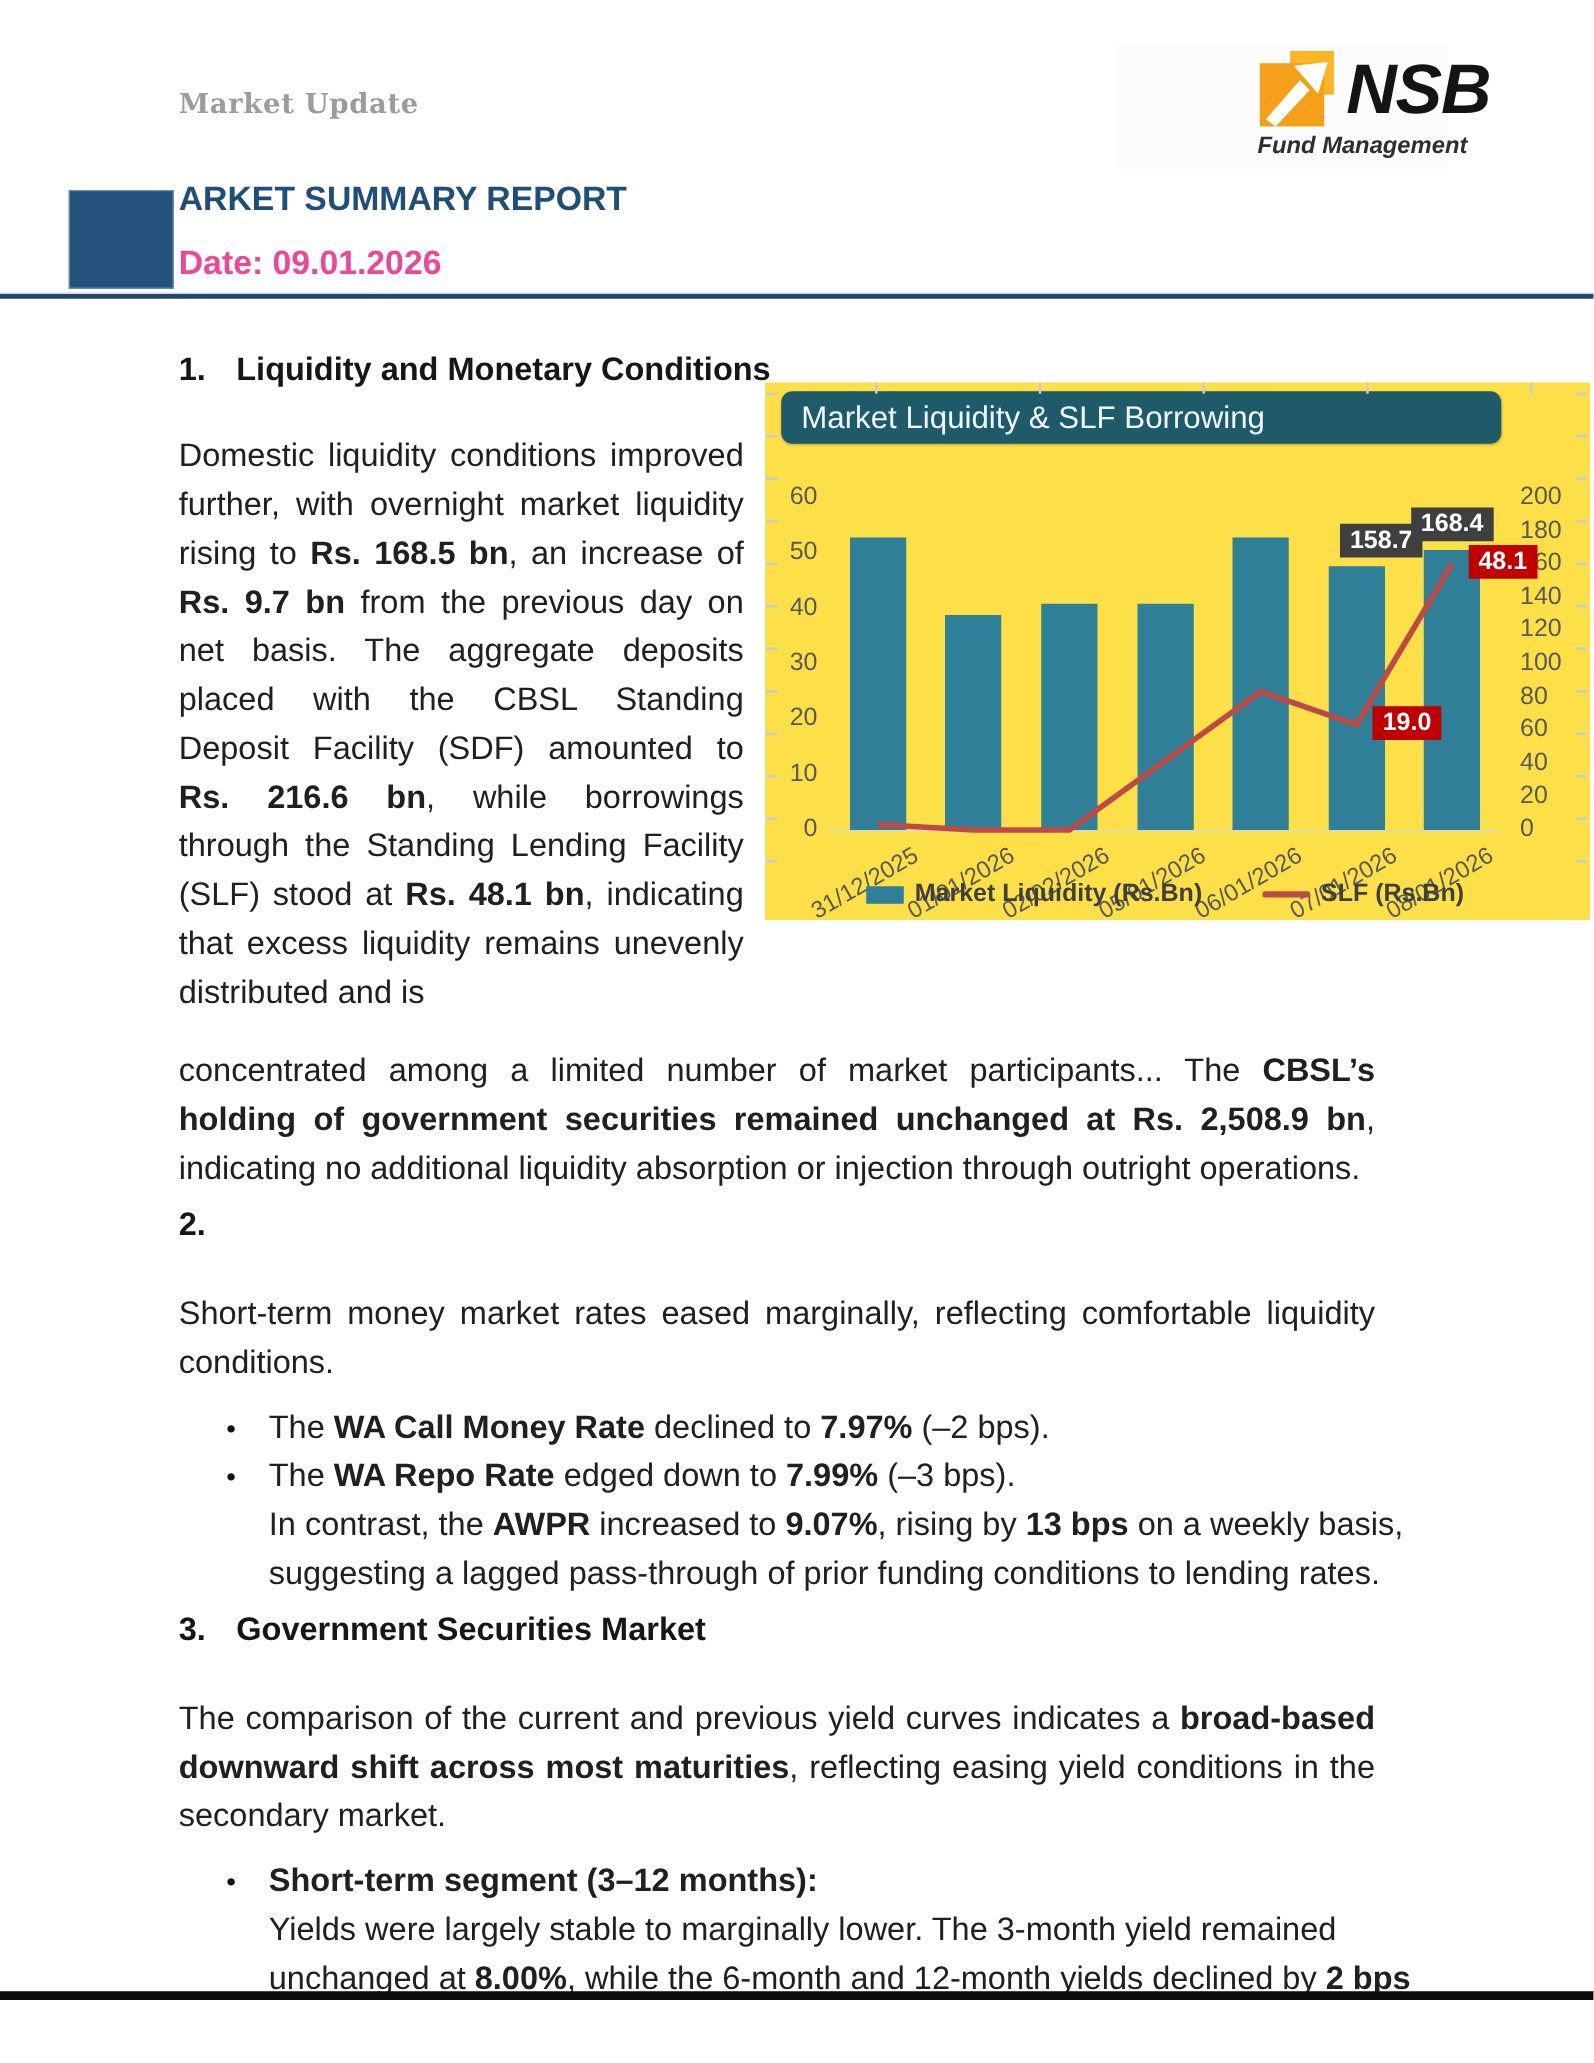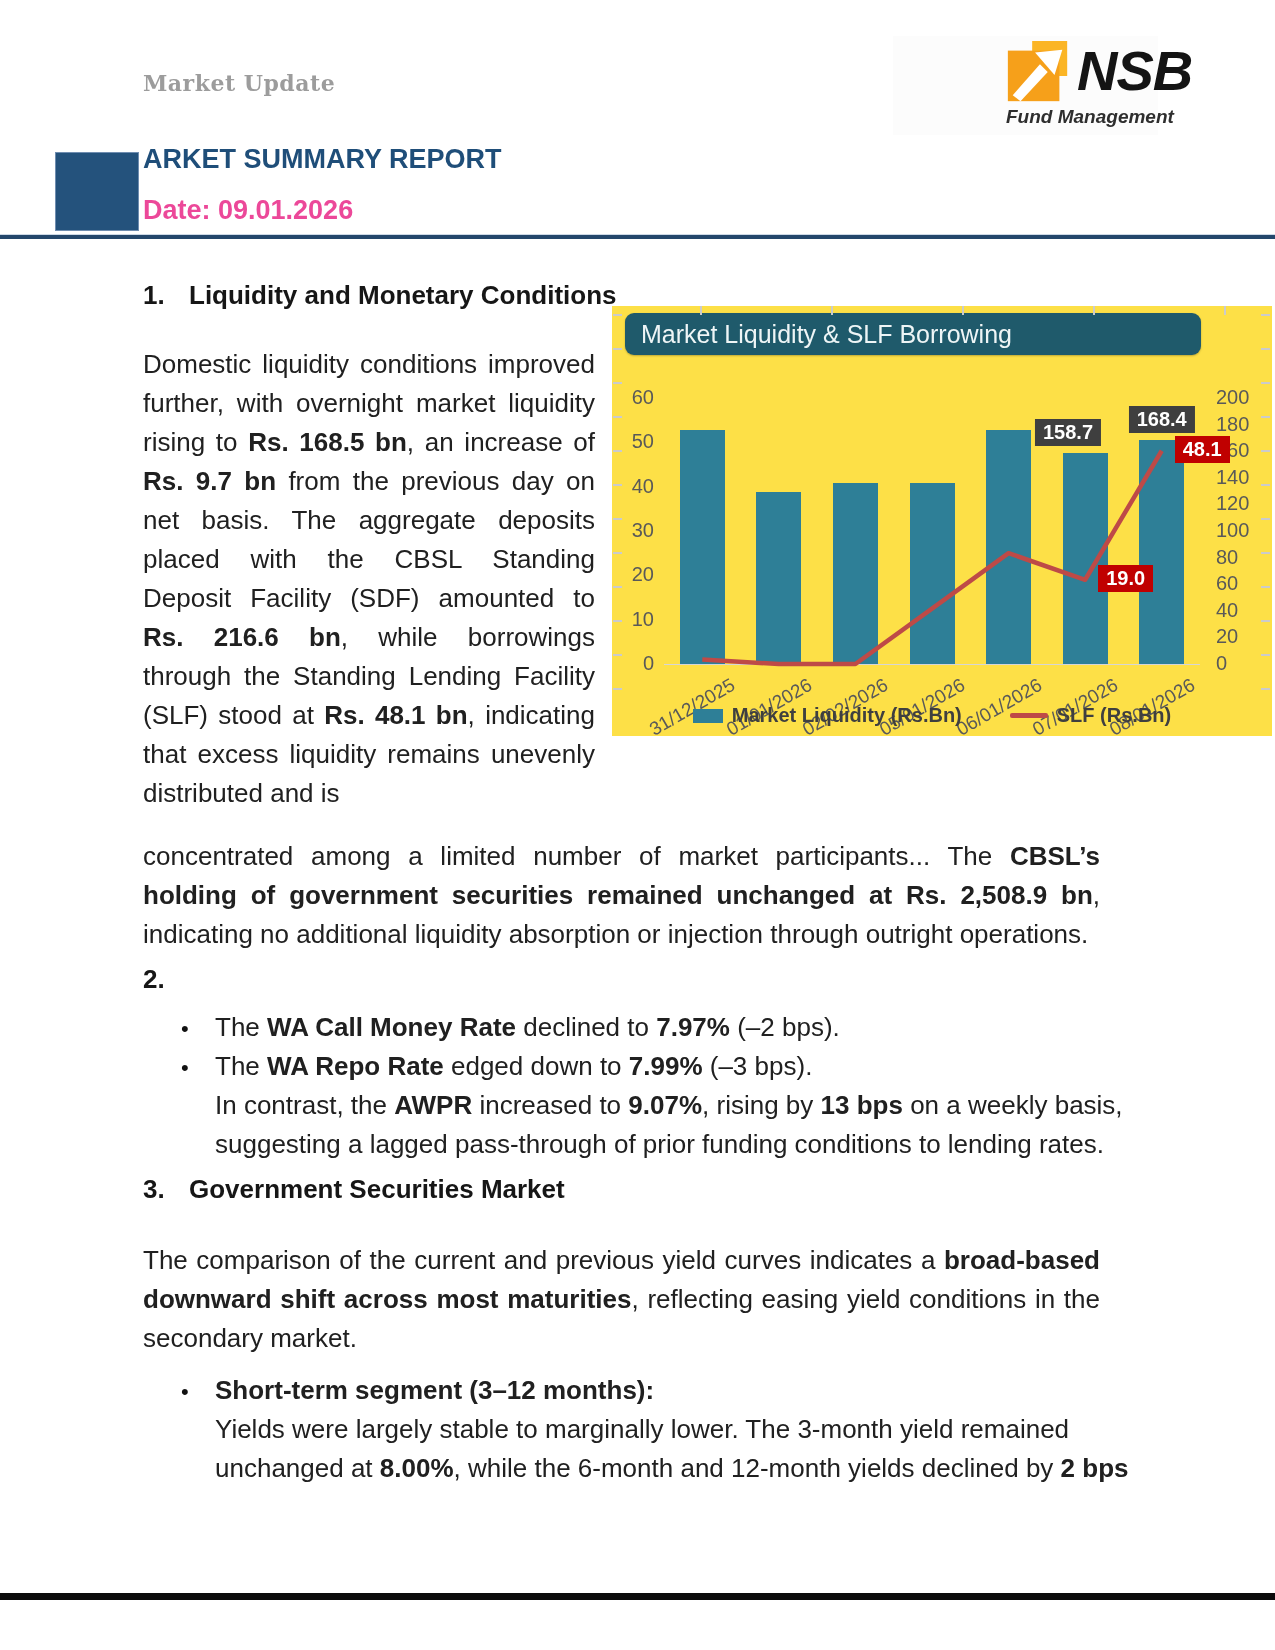--- a/index.html
+++ b/index.html
@@ -151,21 +151,21 @@
           <div class="yr" style="top: 319.4px;">20</div>
           <div class="yr" style="top: 292.8px;">40</div>
           <div class="yr" style="top: 266.2px;">60</div>
           <div class="yr" style="top: 239.6px;">80</div>
           <div class="yr" style="top: 213px;">100</div>
           <div class="yr" style="top: 186.4px;">120</div>
           <div class="yr" style="top: 159.8px;">140</div>
           <div class="yr" style="top: 133.2px;">160</div>
           <div class="yr" style="top: 106.6px;">180</div>
           <div class="yr" style="top: 80px;">200</div>
-          <div class="dlbl c" style="background: rgb(63, 63, 63); left: 456px; top: 112.929px;">158.7</div>
+          <div class="dlbl c" style="background: rgb(63, 63, 63); left: 493px; top: 112.929px;">158.7</div>
           <div class="dlbl c" style="background: rgb(63, 63, 63); left: 549.714px; top: 100.028px;">168.4</div>
           <div class="dlbl" style="background: rgb(192, 0, 0); left: 486.143px; top: 258.767px;">19.0</div>
           <div class="dlbl" style="background: rgb(192, 0, 0); left: 562.714px; top: 129.757px;">48.1</div>
           <div class="xl" style="left: -33.7143px; top: 368px;">31/12/2025</div>
           <div class="xl" style="left: 42.8571px; top: 368px;">01/01/2026</div>
           <div class="xl" style="left: 119.429px; top: 368px;">02/02/2026</div>
           <div class="xl" style="left: 196px; top: 368px;">05/01/2026</div>
           <div class="xl" style="left: 272.571px; top: 368px;">06/01/2026</div>
           <div class="xl" style="left: 349.143px; top: 368px;">07/01/2026</div>
           <div class="xl" style="left: 425.714px; top: 368px;">08/01/2026</div>
@@ -180,20 +180,21 @@
             </div>
           </div>
         </div>
     </div>
 
     <p class="body-t just full"><span>concentrated among a limited number of market participants... The </span><span class="b">CBSL’s holding of government securities remained unchanged at Rs. 2,508.9 bn</span><span>, indicating no additional liquidity absorption or injection through outright operations.</span></p>
 
     <h2 class="s mt-h">
       <span class="num">2.</span>
     </h2>
+    <p class="body-t just intro"><span>Short-term money market rates eased marginally, reflecting comfortable liquidity conditions.</span></p>
     <ul class="blist body-t">
       <li>
         <span class="dot">•</span>
         <span><span>The </span><span class="b">WA Call Money Rate</span><span> declined to </span><span class="b">7.97%</span><span> (–2 bps).</span></span>
       </li>
       <li>
         <span class="dot">•</span>
         <span><span>The </span><span class="b">WA Repo Rate</span><span> edged down to </span><span class="b">7.99%</span><span> (–3 bps).</span></span>
         <div><span>In contrast, the </span><span class="b">AWPR</span><span> increased to </span><span class="b">9.07%</span><span>, rising by </span><span class="b">13 bps</span><span> on a weekly basis,</span></div>
         <div><span>suggesting a lagged pass-through of prior funding conditions to lending rates.</span></div>

